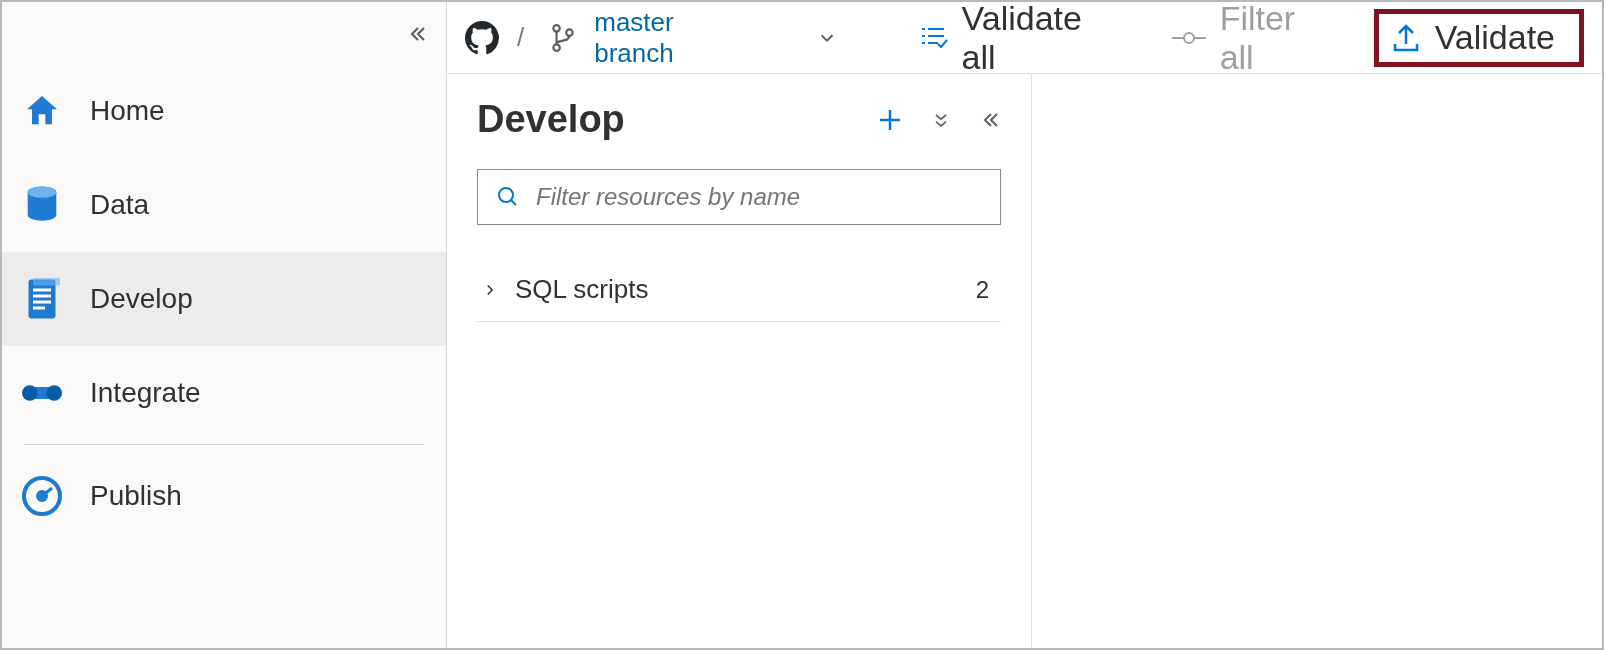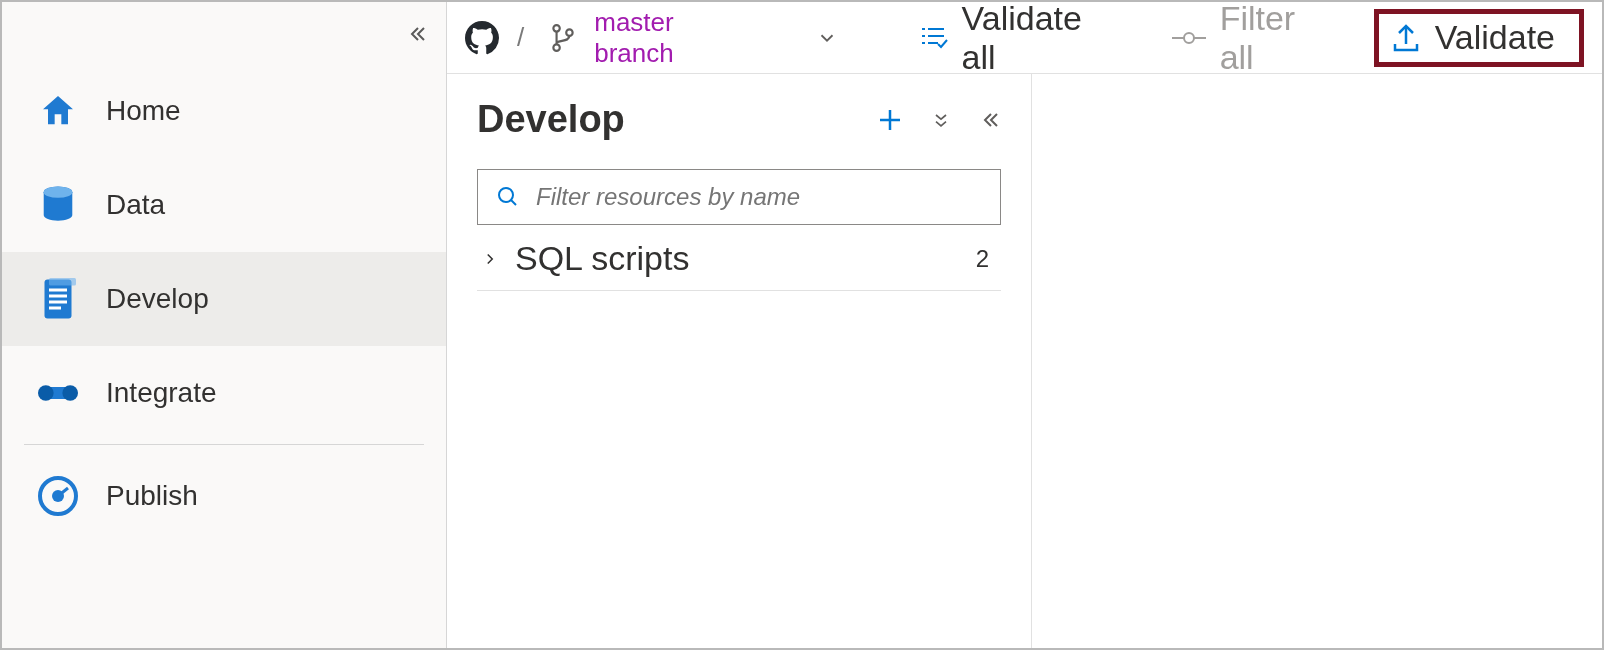--- a/index.html
+++ b/index.html
@@ -3,47 +3,47 @@
 <meta charset="utf-8">
 <style>
   * { box-sizing: border-box; margin: 0; padding: 0; }
   html, body { width: 1604px; height: 650px; font-family: "Segoe UI", Arial, sans-serif; background: #fff; color: #323130; overflow: hidden; }
   body { border: 2px solid #b9b9b9; display: flex; }
 
   
   .sidebar { width: 445px; height: 100%; border-right: 1px solid #d6d6d6; background: #faf9f8; position: relative; display: flex; flex-direction: column; }
   .sidebar-collapse { position: absolute; top: 20px; right: 18px; cursor: pointer; color: #5a5a5a; }
   .nav { padding-top: 62px; display: flex; flex-direction: column; }
-  .nav-item { display: flex; align-items: center; height: 94px; padding-left: 36px; gap: 28px; cursor: pointer; font-size: 28px; color: #323130; }
+  .nav-item { display: flex; align-items: center; height: 94px; padding-left: 20px; gap: 28px; cursor: pointer; font-size: 28px; color: #323130; }
   .nav-item.active { background: #edecea; }
   .nav-divider { height: 1px; background: #d6d6d6; margin: 4px 22px; }
   .nav-icon { width: 40px; height: 40px; display: flex; align-items: center; justify-content: center; }
 
   
   .main { flex: 1; display: flex; flex-direction: column; }
   .topbar { height: 72px; border-bottom: 1px solid #e1e1e1; display: flex; align-items: center; padding: 0 18px; gap: 10px; }
   .topbar-sep { color: #7a7a7a; font-size: 26px; padding: 0 8px; }
   .branch-picker { display: flex; align-items: center; gap: 18px; padding: 4px 8px; cursor: pointer; }
-  .branch-name { font-size: 26px; color: #a21caf; }
+  .branch-name { font-size: 26px; color: #0369a1; }
   .top-actions { display: flex; align-items: center; gap: 26px; margin-left: 50px; }
   .top-btn { display: flex; align-items: center; gap: 14px; font-size: 34px; color: #323130; padding: 6px 12px; cursor: pointer; }
   .top-btn.disabled { color: #a19f9d; cursor: default; }
   .top-btn.publish { border: 5px solid #7e1323; padding: 4px 24px 4px 12px; height: 58px; }
 
   
   .content-row { display: flex; flex: 1; }
   .panel { width: 585px; border-right: 1px solid #e1e1e1; padding: 24px 30px 0 30px; }
   .panel-header { display: flex; align-items: center; justify-content: space-between; margin-bottom: 28px; }
   .panel-title { font-size: 38px; font-weight: 600; }
   .panel-actions { display: flex; align-items: center; gap: 26px; color: #605e5c; }
   .panel-actions .plus { color: #0078d4; }
-  .filter { display: flex; align-items: center; gap: 16px; border: 1px solid #8a8886; height: 56px; padding: 0 18px; margin-bottom: 2px; }
+  .filter { display: flex; align-items: center; gap: 16px; border: 1px solid #8a8886; height: 56px; padding: 0 18px; margin-bottom: 33px; }
   .filter input { border: none; outline: none; font-size: 24px; font-style: italic; color: #605e5c; flex: 1; background: transparent; }
   .tree-row { display: flex; align-items: center; height: 64px; border-bottom: 1px solid #e1e1e1; gap: 16px; padding: 0 4px; cursor: pointer; }
-  .tree-label { font-size: 34px; flex: 1; }
+  .tree-label { font-size: 26px; flex: 1; }
   .tree-count { font-size: 24px; color: #323130; padding-right: 8px; }
   .right-pane { flex: 1; }
 
   
   svg { display: block; }
 </style>
 </head>
 <body>
 
 <div class="sidebar">

